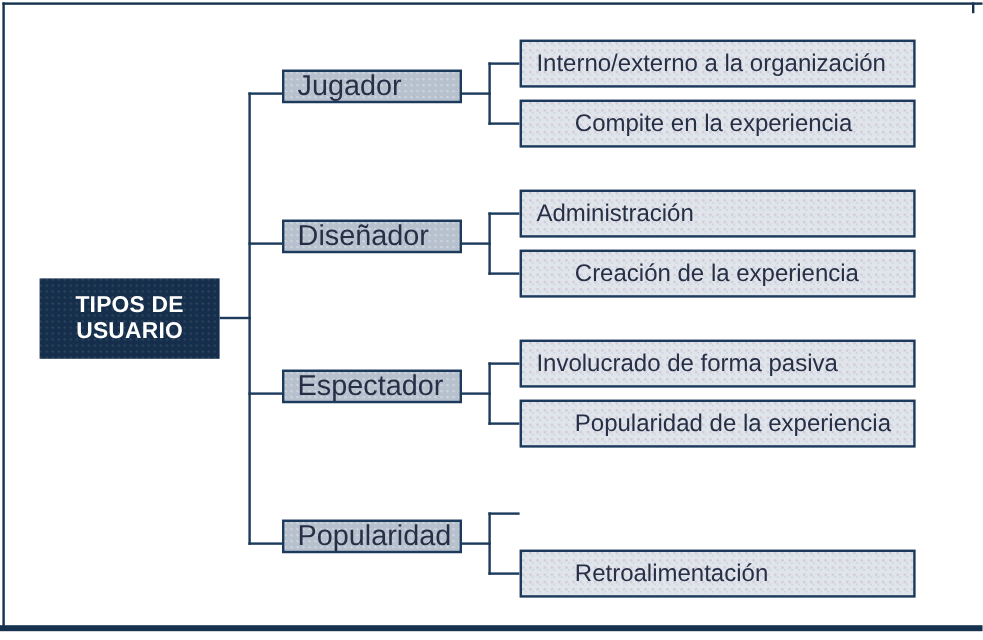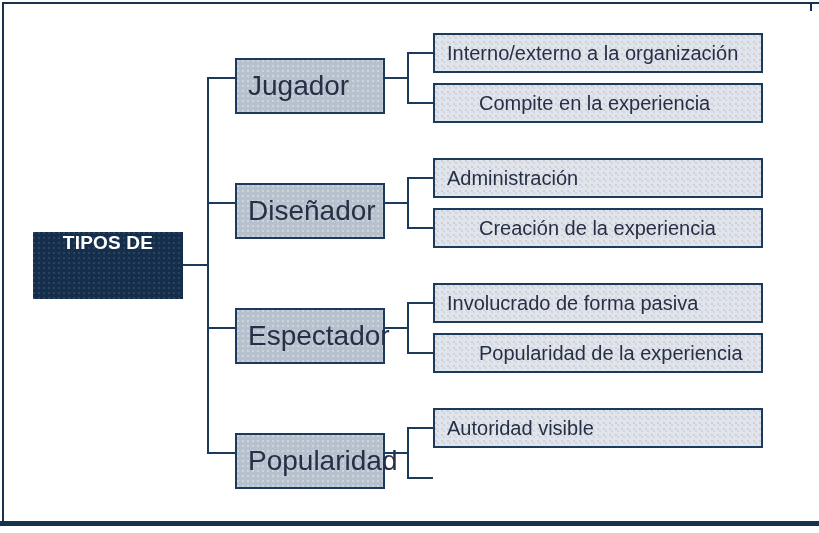--- a/index.html
+++ b/index.html
@@ -29,30 +29,30 @@
   .spine{left:207px;top:77px;height:377px;}
   .root-connector{left:183px;top:264px;width:26px;}
 
   
   .node{position:absolute;box-sizing:border-box;display:flex;align-items:center;}
   .root{
     left:33px;top:232px;width:150px;height:67px;
     background:var(--root-fill);
     background-image:radial-gradient(circle at 1px 1px, rgba(255,255,255,0.10) 1px, transparent 1.2px);
     background-size:5px 5px;
-    color:var(--root-text);flex-direction:column;text-align:center;
+    color:var(--root-text);flex-direction:column;justify-content:center;text-align:center;
     font-weight:bold;font-size:19px;line-height:22px;letter-spacing:0.2px;
   }
   .mid{
-    left:28px;top:25px;width:150px;height:56px;
+    left:28px;top:25px;width:150px;height:28px;
     background-color:var(--mid-fill);
     background-image:radial-gradient(circle at 1px 1px, rgba(255,255,255,0.30) 1px, transparent 1.2px);
     background-size:5px 5px;
     border:2px solid var(--line);padding-left:11px;
-    font-size:28px;color:var(--text-dark);align-items:center;
+    font-size:24px;color:var(--text-dark);align-items:center;
   }
   .leaf{
     left:226px;width:330px;height:40px;
     background-color:var(--leaf-fill);
     background-image:radial-gradient(circle at 1px 1px, rgba(173,141,158,0.28) 1px, transparent 1.2px),
                      radial-gradient(circle at 3px 3px, rgba(140,160,190,0.22) 1px, transparent 1.2px);
     background-size:6px 6px,6px 6px;
     border:2px solid var(--line);padding-left:12px;
     font-size:20px;color:var(--text-dark);white-space:nowrap;
   }
@@ -73,20 +73,21 @@
 
 <div class="canvas">
 
   <div class="frame-top"></div>
   <div class="frame-left"></div>
   <div class="frame-bottom"></div>
   <div class="frame-right-tick"></div>
 
   <div class="node root">
     <div>TIPOS DE</div>
+    <div>USUARIO</div>
   </div>
   <div class="line h root-connector"></div>
   <div class="line v spine"></div>
 
   <div class="group g0">
     <div class="line h branch-in"></div>
     <div class="node mid">
       <span>Jugador</span>
     </div>
     <div class="line h mid-out"></div>
@@ -137,18 +138,18 @@
 
   <div class="group g3">
     <div class="line h branch-in"></div>
     <div class="node mid">
       <span>Popularidad</span>
     </div>
     <div class="line h mid-out"></div>
     <div class="line v leaf-vert"></div>
     <div class="line h stub1"></div>
     <div class="line h stub2"></div>
-    <div class="node leaf leaf1">
-      <span>Autoridad visible</span>
+    <div class="node leaf leaf2">
+      <span>Retroalimentación</span>
     </div>
   </div>
 
 </div>
 
 </body></html>

